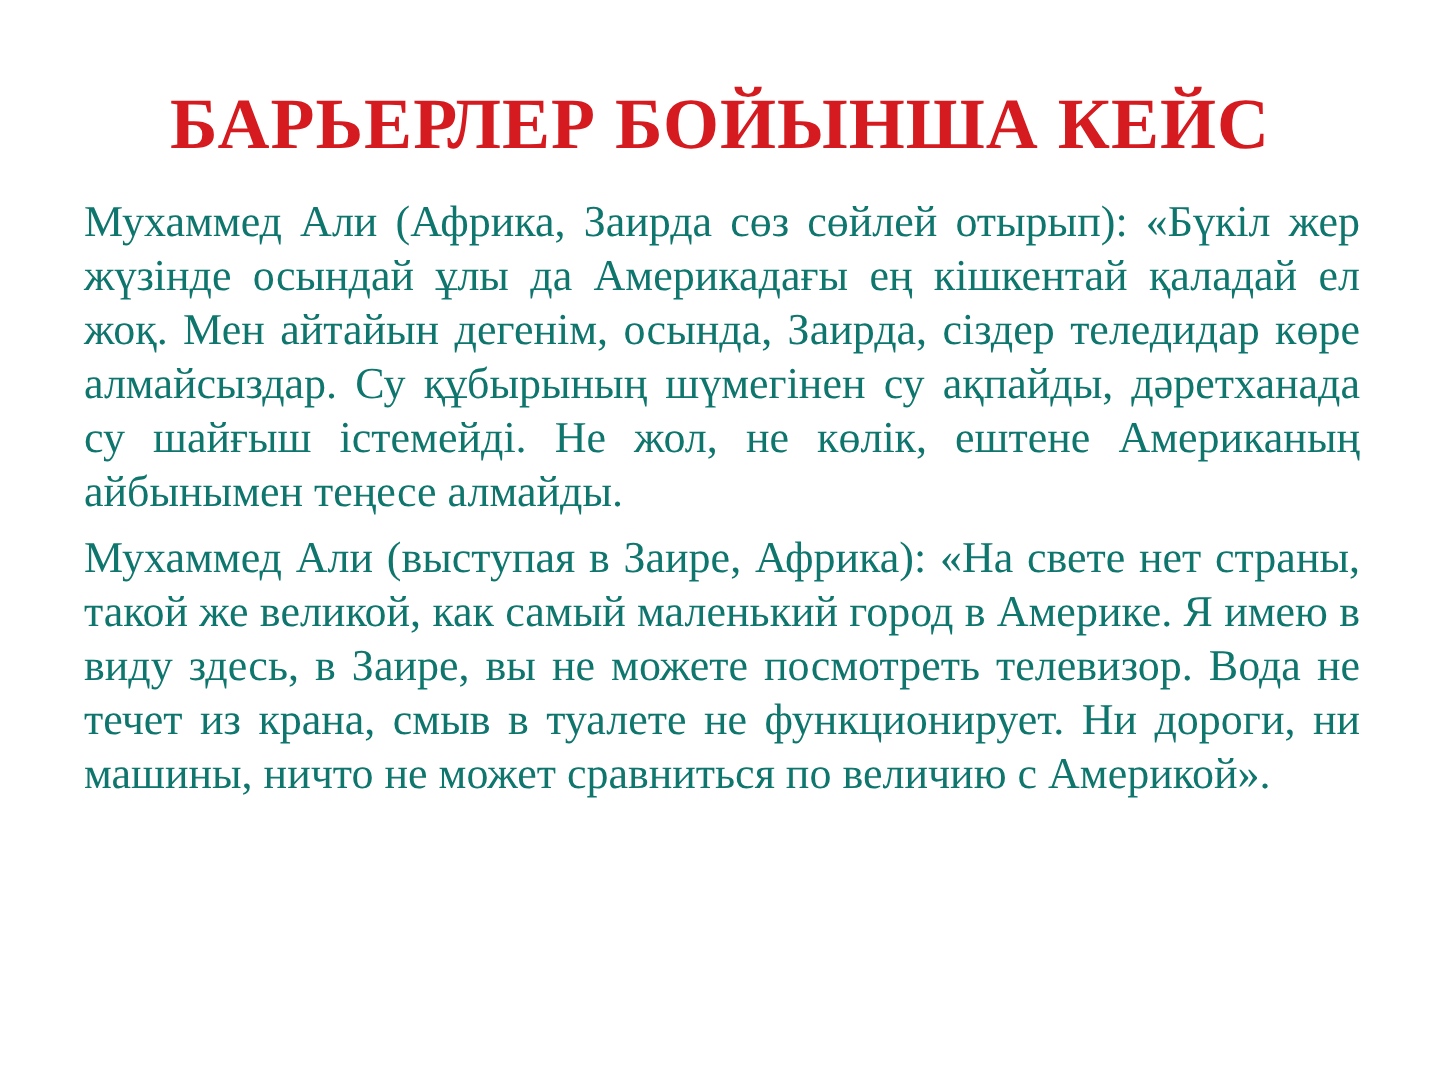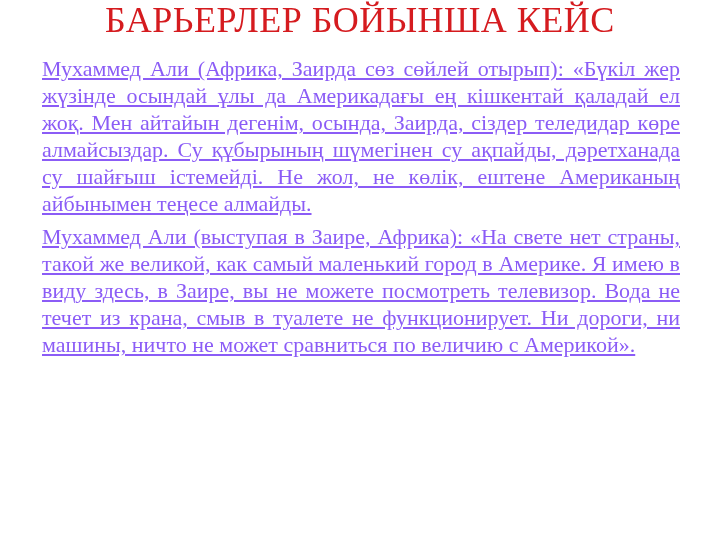--- a/index.html
+++ b/index.html
@@ -11,23 +11,24 @@
     position: relative;
     width: 720px;
     height: 540px;
     margin: 0 auto;
     background: #FFFFFF;
     overflow: hidden;
     font-family: "Liberation Serif", "DejaVu Serif", serif;
   }
   .slide-title {
     margin: 0;
+    padding-top: 42px;
     text-align: center;
     font-size: 36px;
-    font-weight: normal;
+    font-weight: bold;
     letter-spacing: 0.5px;
     color: #D51B1F;
     line-height: 1.15;
   }
   .slide-body {
     margin: 14px 40px 0 42px;
     color: #000000;
     font-size: 22px;
     line-height: 27px;
   }
@@ -36,17 +37,17 @@
     text-align: justify;
     text-justify: inter-word;
   }
 </style>
 </head>
 <body>
 
 <div class="slide" style="background: rgb(255, 255, 255);">
   <h1 class="slide-title" style="color: rgb(213, 27, 31);">БАРЬЕРЛЕР БОЙЫНША КЕЙС</h1>
 
-  <div class="slide-body" style="color: #8b5cf6; text-decoration: underline;">
+  <div class="slide-body" style="color: #0f766e;">
     <p>Мухаммед Али (Африка, Заирда сөз сөйлей отырып): «Бүкіл жер жүзінде осындай ұлы да Америкадағы ең кішкентай қаладай ел жоқ. Мен айтайын дегенім, осында, Заирда, сіздер теледидар көре алмайсыздар. Су құбырының шүмегінен су ақпайды, дәретханада су шайғыш істемейді. Не жол, не көлік, ештене Американың айбынымен теңесе алмайды.</p>
     <p>Мухаммед Али (выступая в Заире, Африка): «На свете нет страны, такой же великой, как самый маленький город в Америке. Я имею в виду здесь, в Заире, вы не можете посмотреть телевизор. Вода не течет из крана, смыв в туалете не функционирует. Ни дороги, ни машины, ничто не может сравниться по величию с Америкой».</p>
   </div>
 </div>
 
 </body></html>

